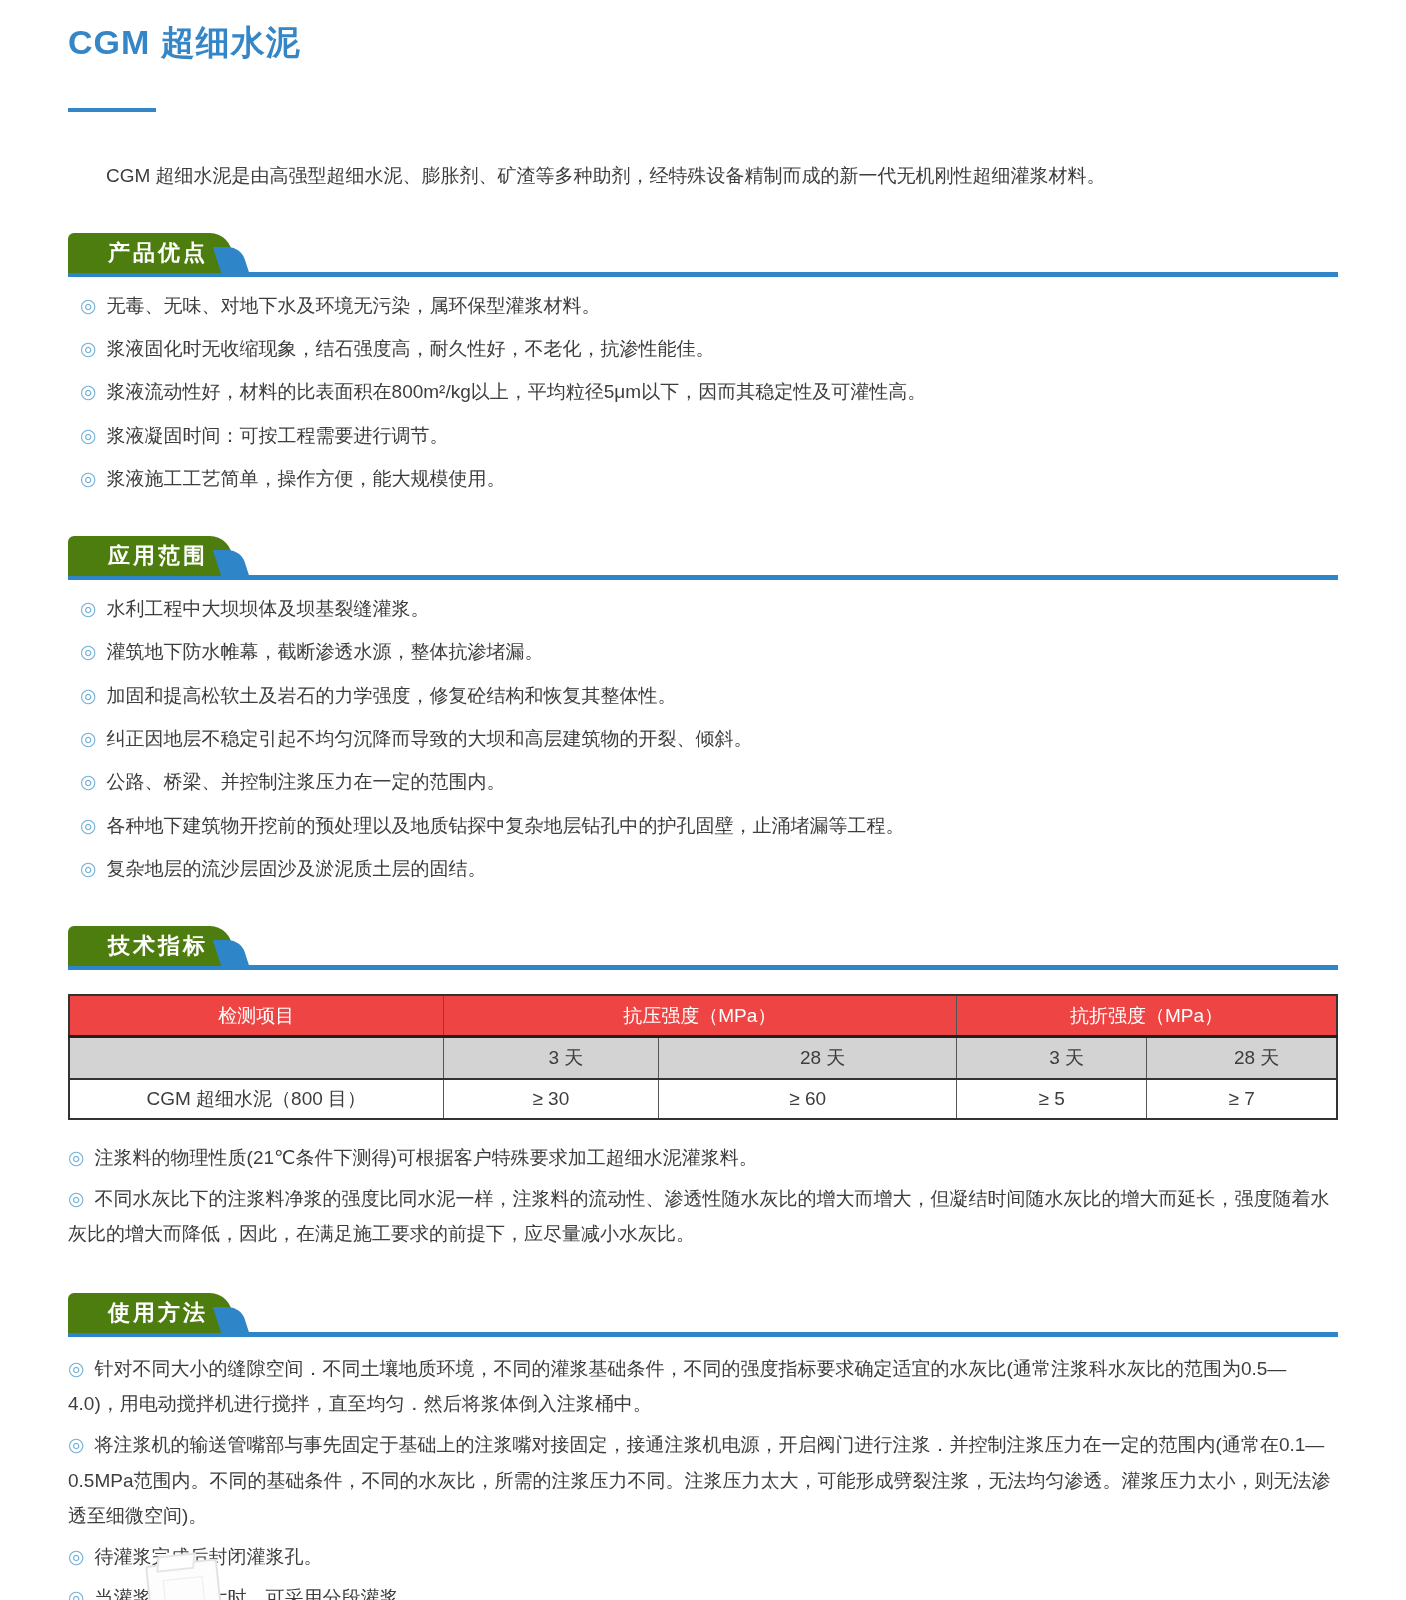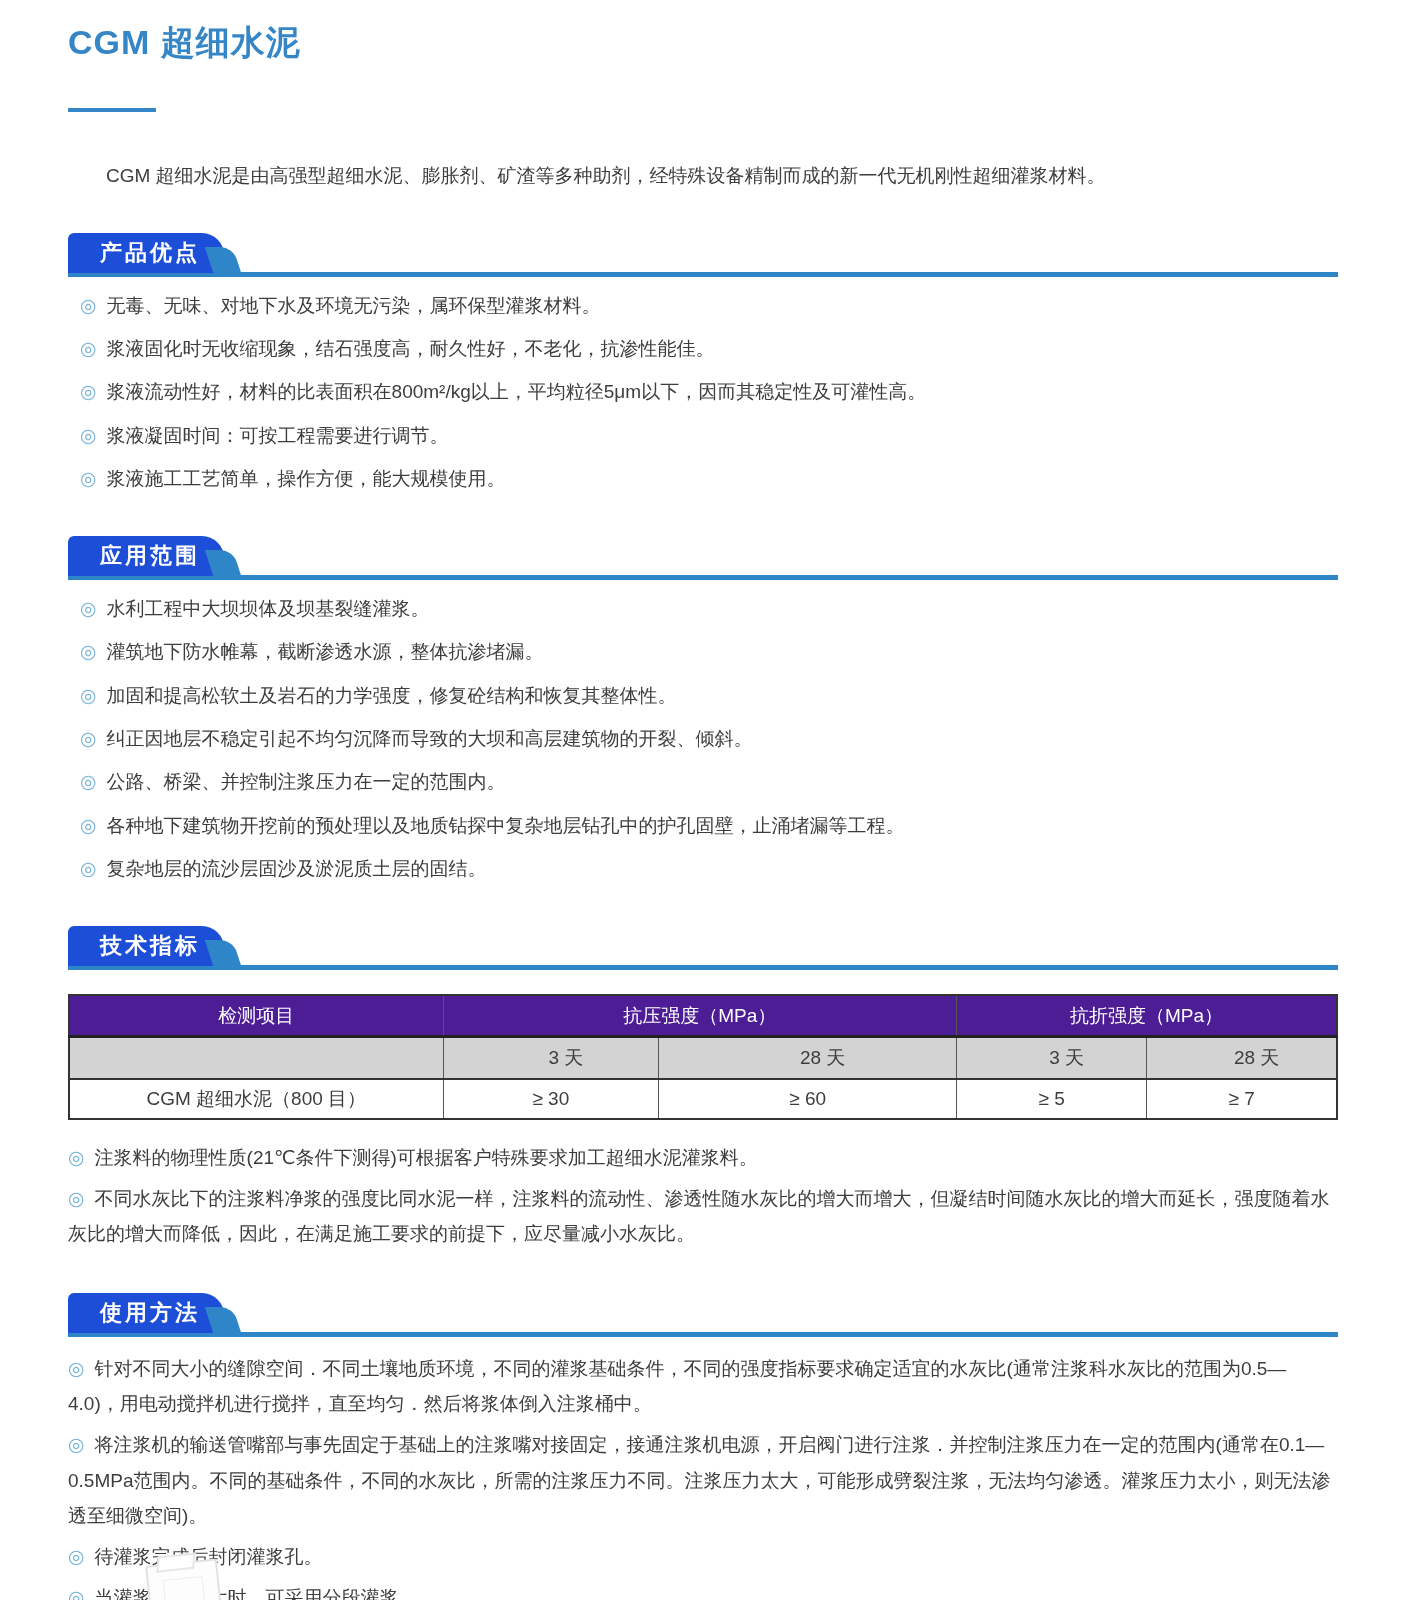--- a/index.html
+++ b/index.html
@@ -35,28 +35,28 @@
 
   .sec-header {
     margin-top: 46px;
     height: 40px;
     border-bottom: 5px solid #2e86c8;
     position: relative;
   }
   .sec-tab {
     position: absolute;
     left: 0; bottom: -1px;
-    background: #1d4ed8;
+    background: #4d7c0f;
     color: #ffffff;
     font-size: 22px;
     font-weight: bold;
     letter-spacing: 3px;
     height: 40px;
     line-height: 40px;
-    padding: 0 24px 0 32px;
+    padding: 0 24px 0 40px;
     border-radius: 6px 22px 0 0;
   }
   .sec-tab::after {
     content: "";
     position: absolute;
     right: -13px; bottom: 0;
     width: 28px; height: 26px;
     background: #2e86c8;
     transform: skewX(18deg);
     border-radius: 0 12px 0 0;
@@ -84,21 +84,21 @@
     font-size: 19px;
     text-align: center;
     border: 2px solid #333;
   }
   .spec-table th, .spec-table td {
     border: 1px solid #555;
     font-weight: normal;
     padding: 0;
   }
   .spec-table .head-row th {
-    background: #4c1d95;
+    background: #ef4444;
     color: #ffffff;
     height: 42px;
     border-bottom: 3px solid #222;
   }
   .spec-table .sub-row td {
     background: #d3d3d3;
     height: 42px;
     border-bottom: 2px solid #333;
     padding-left: 30px;
   }

